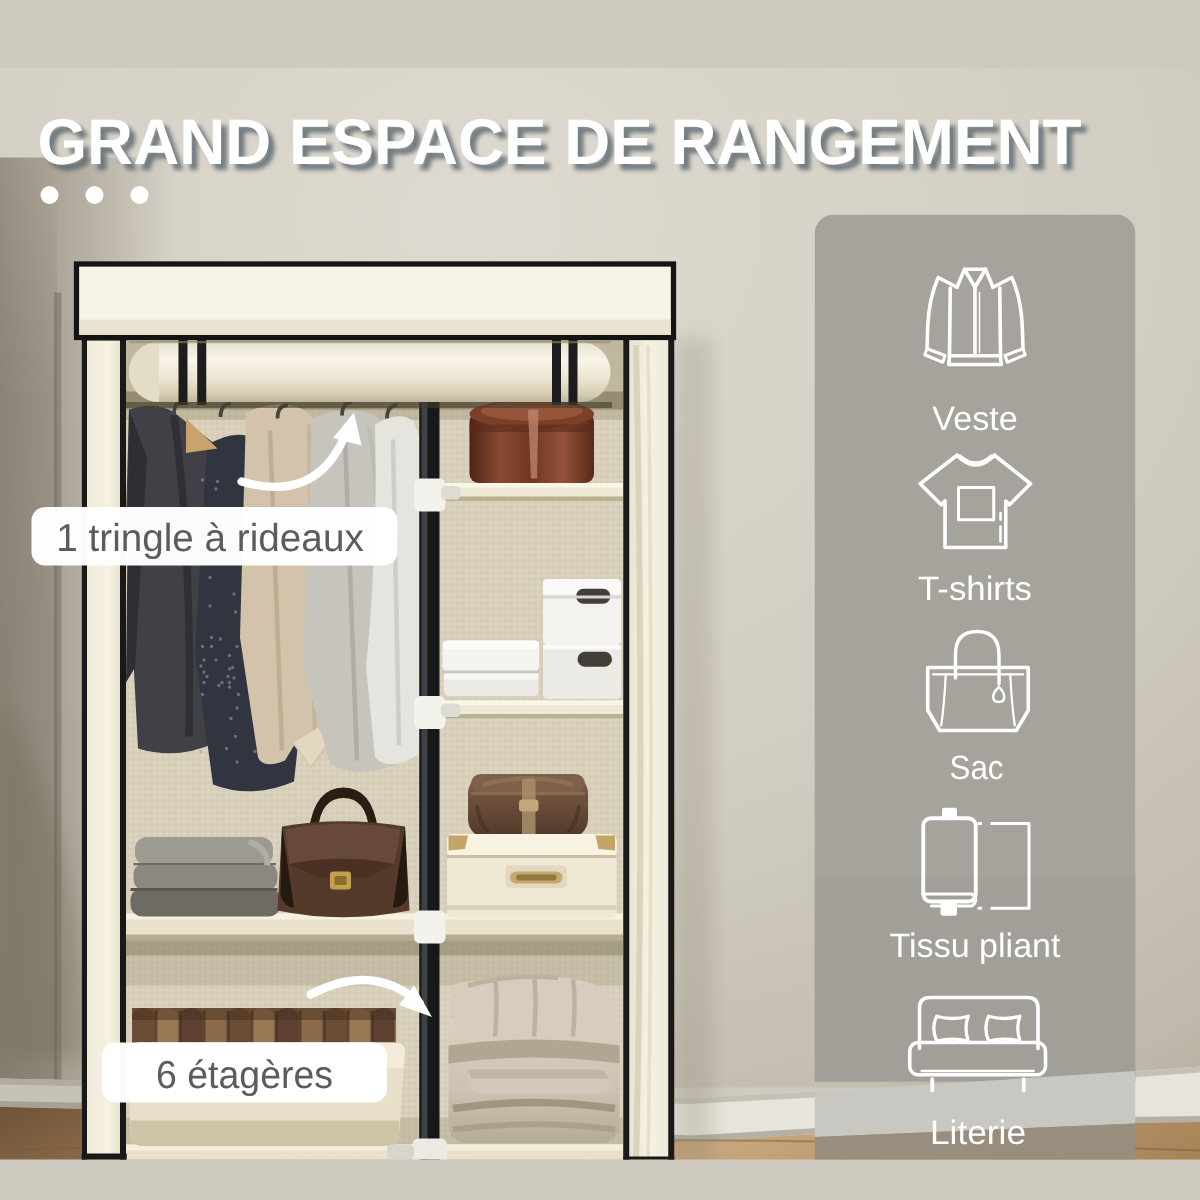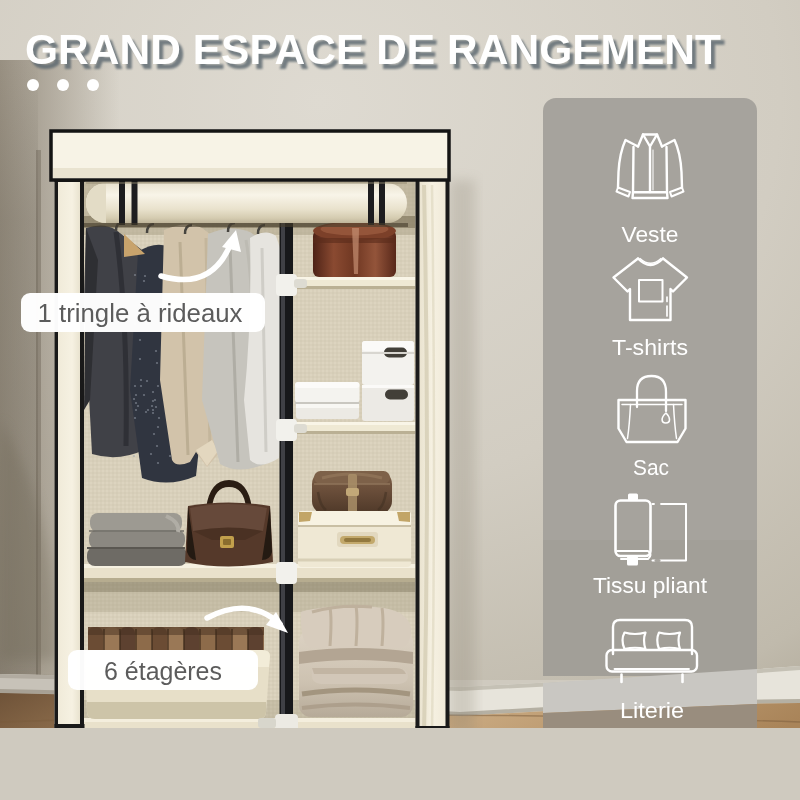--- a/index.html
+++ b/index.html
@@ -1,16 +1,16 @@
 <!DOCTYPE html>
 <html><head>
 <meta charset="utf-8">
 <style>
   html,body{margin:0;padding:0;background:#cfcabf;}
-  .stage{position:relative;width:800px;height:728px;overflow:hidden;font-family:"Liberation Sans",sans-serif;}
+  .stage{position:relative;width:800px;height:728px;overflow:hidden;font-family:"Liberation Sans",sans-serif;margin-top:45px;}
   svg{display:block;}
 </style>
 </head>
 <body>
 <div class="stage">
 <svg width="800" height="800" viewBox="0 0 800 800">
 <defs>
   <radialGradient id="wallGrad" cx="0.40" cy="0.15" r="1.15">
     <stop offset="0" stop-color="#dedad1"></stop>
     <stop offset="0.5" stop-color="#d2cdc2"></stop>

